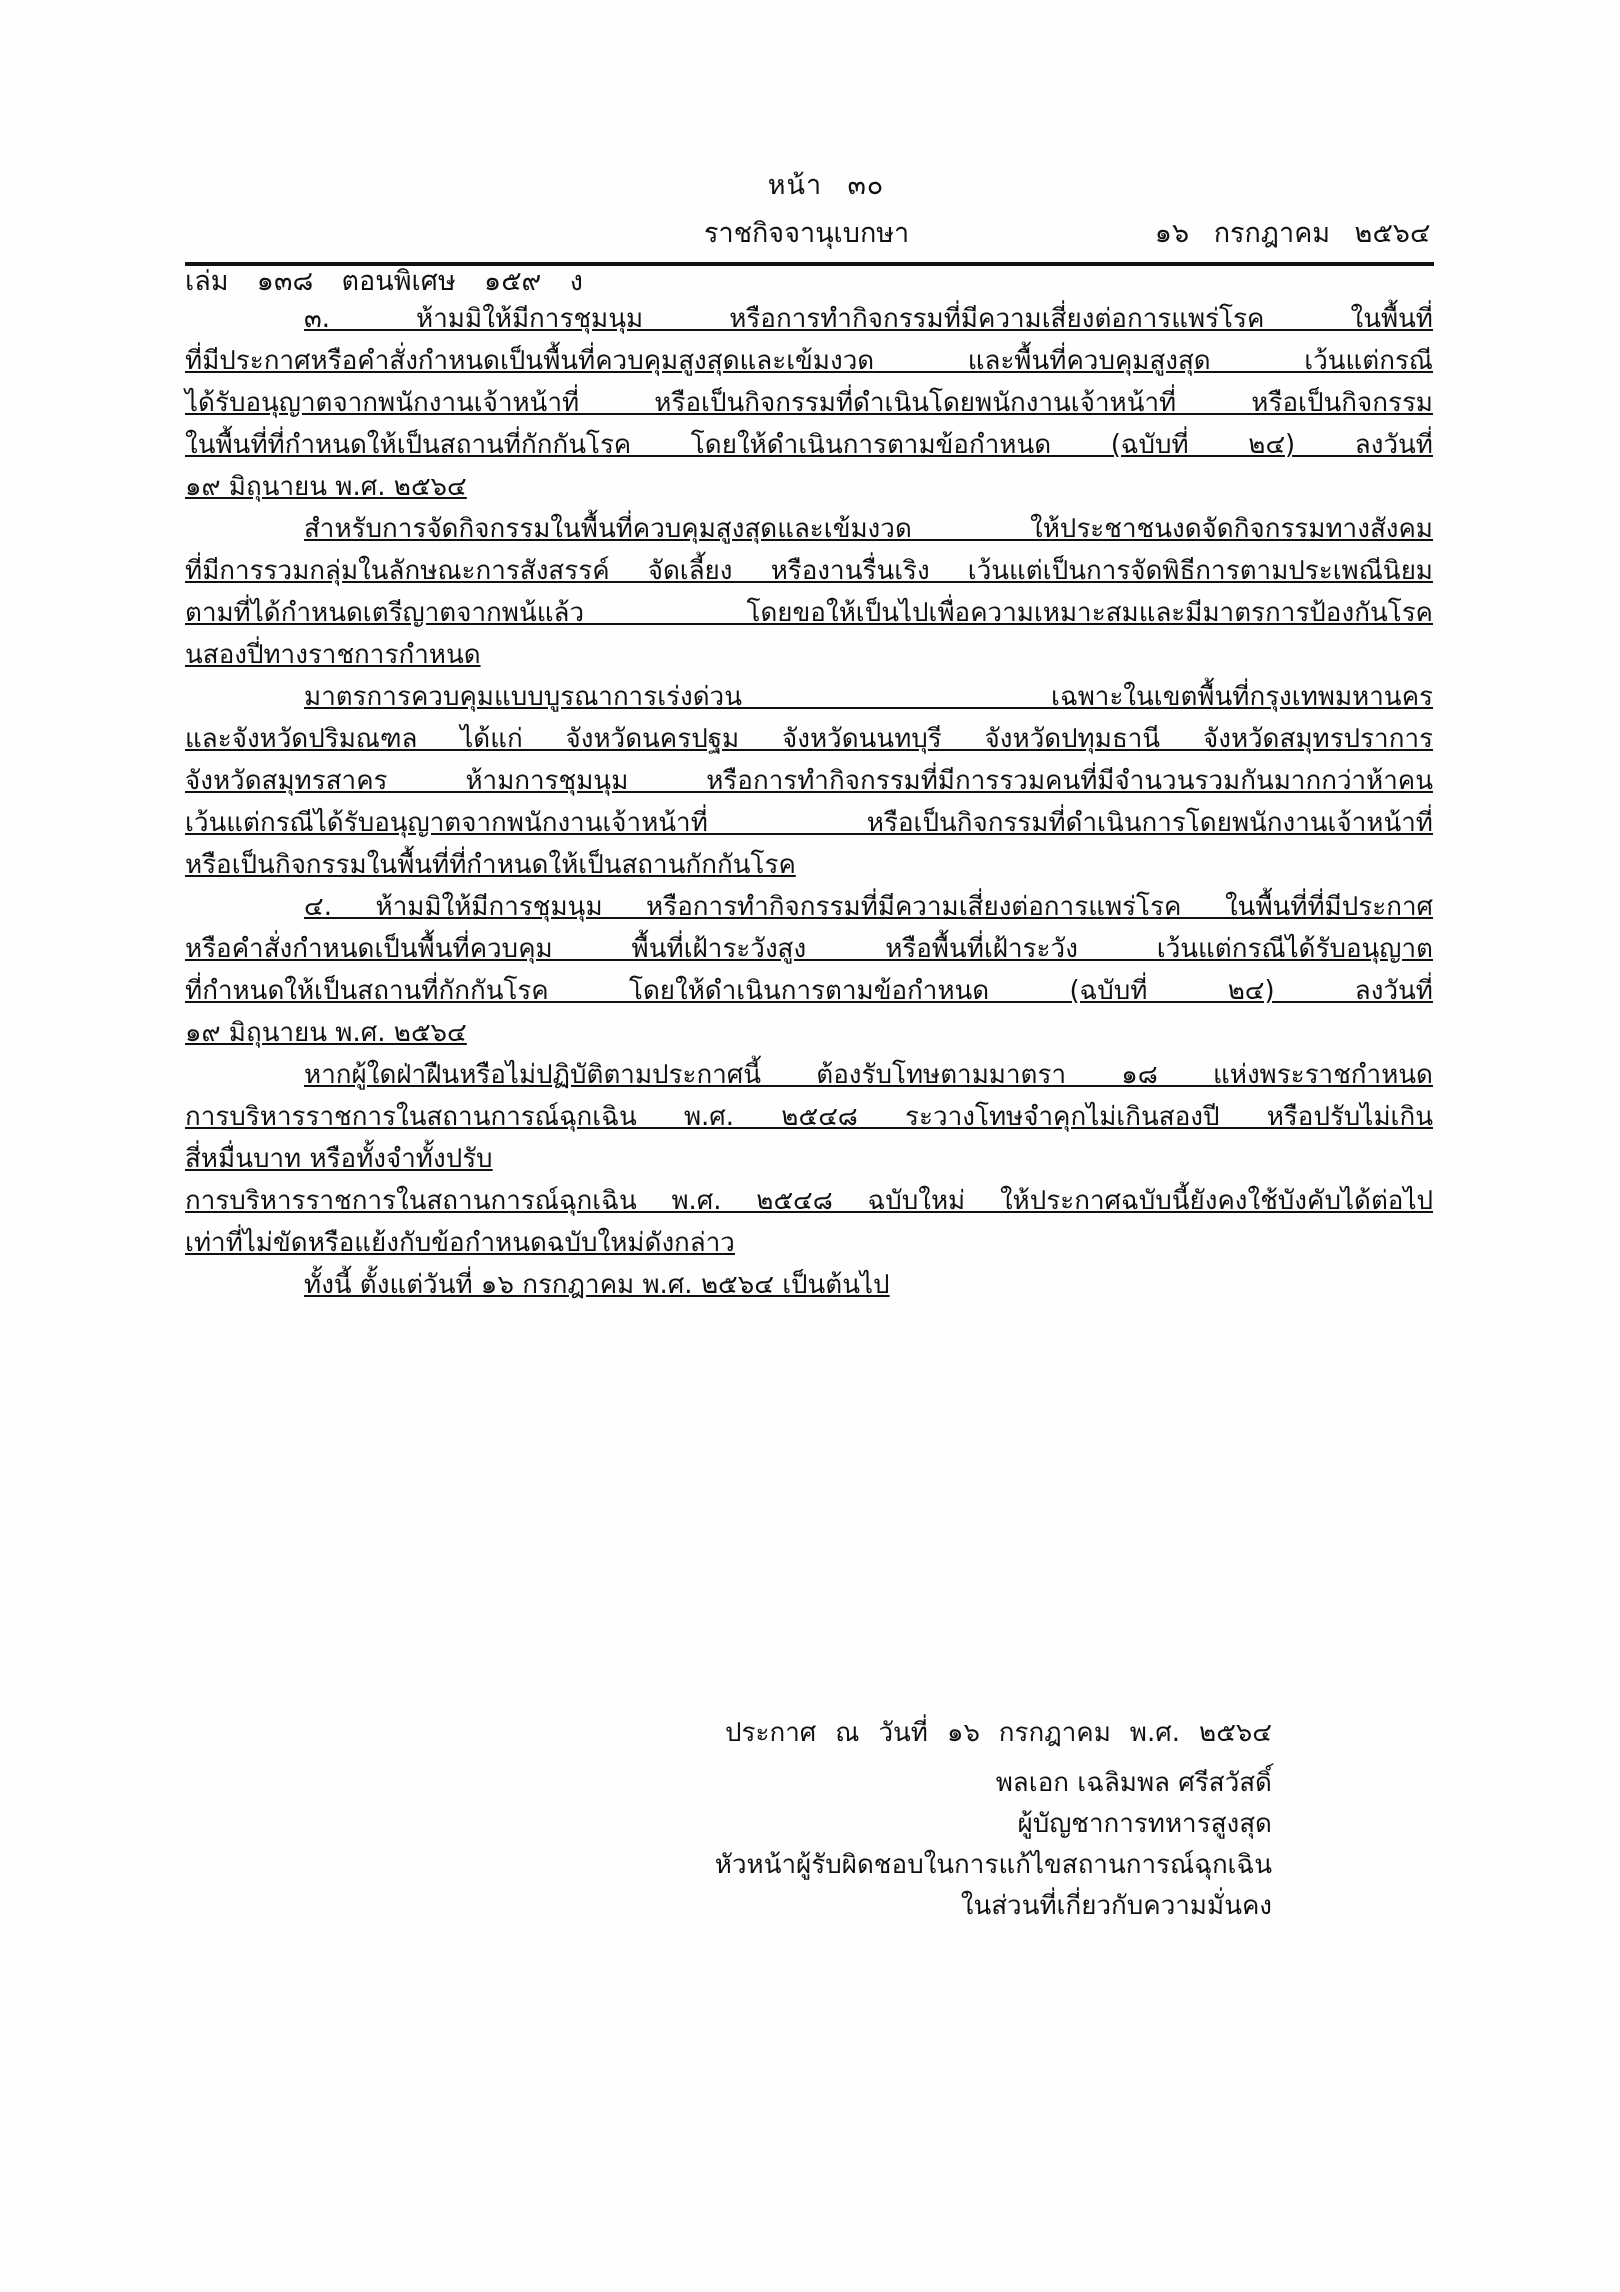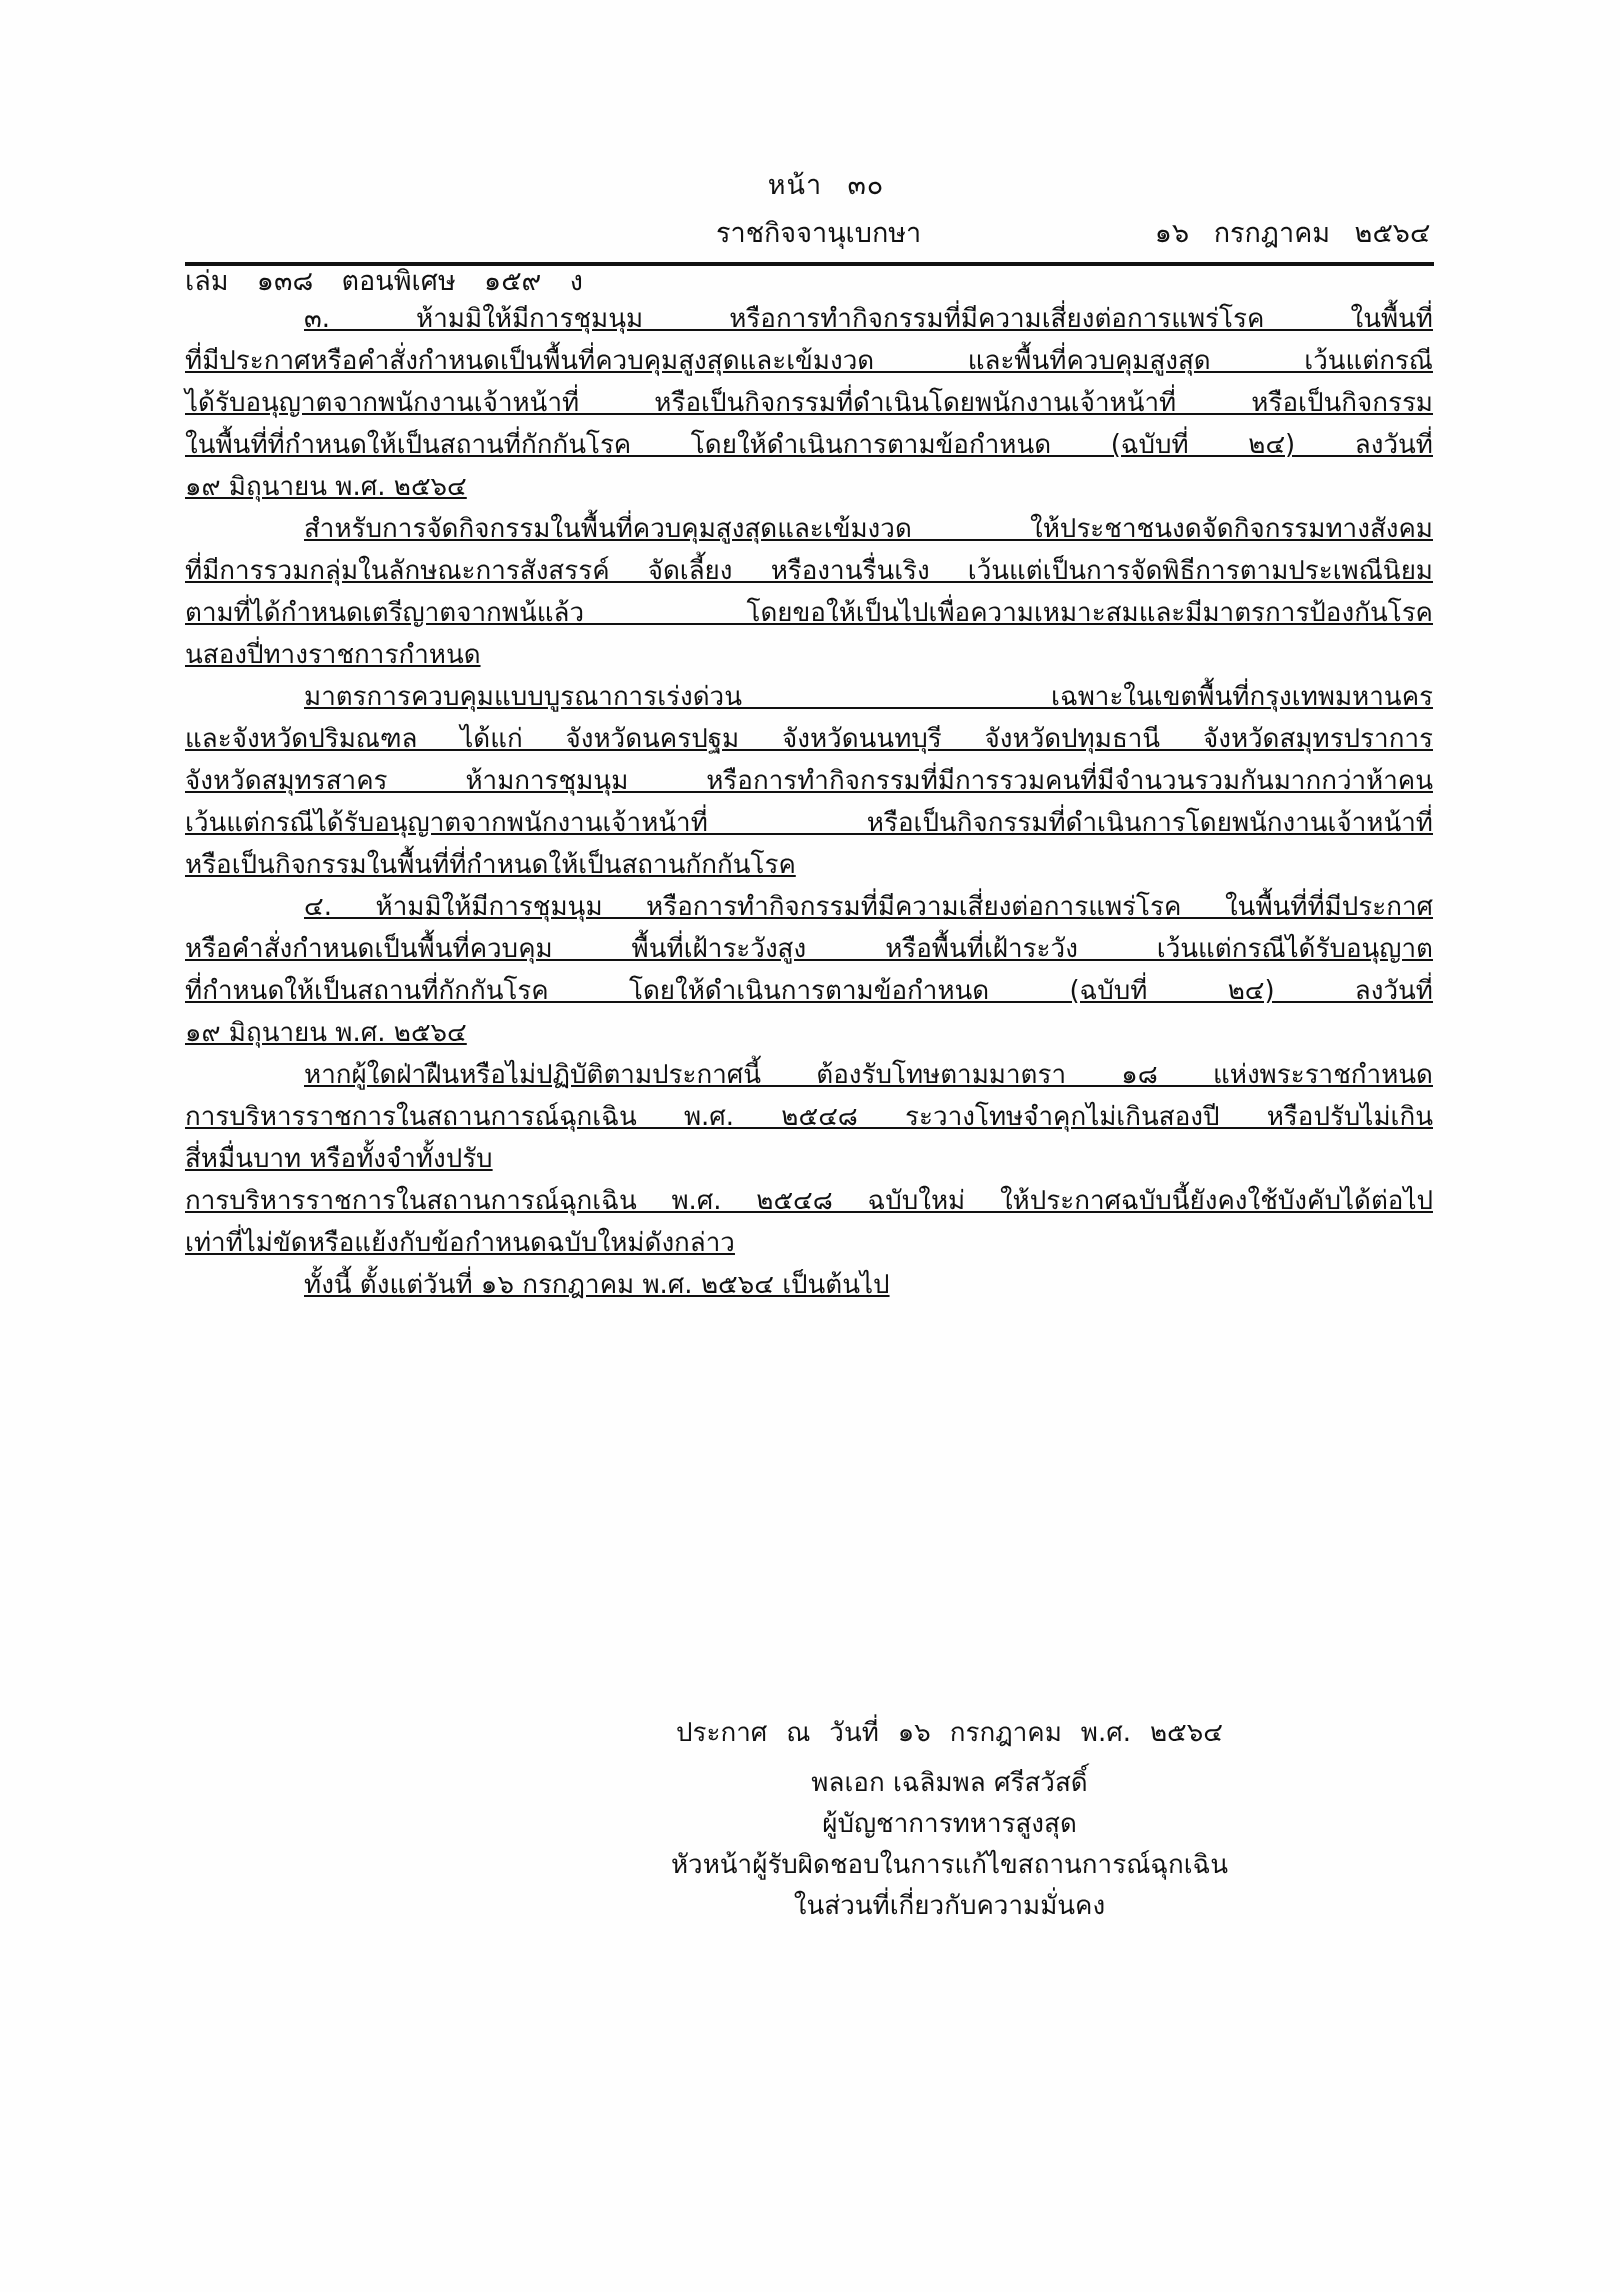--- a/index.html
+++ b/index.html
@@ -46,21 +46,20 @@
     position: absolute;
     left: 0;
     top: 0;
     word-spacing: 19.7px;
     margin-top: 48px;
   }
   .header-row .center {
     position: absolute;
     left: 519px;
     top: 0;
-    margin-left: 12px;
   }
   .header-row .right {
     position: absolute;
     right: 3.6px;
     top: 0;
     word-spacing: 16px;
   }
   .header-rule {
     position: absolute;
     top: 262px;
@@ -90,21 +89,21 @@
     white-space: normal;
   }
   .ln.ind {
     padding-left: 119px;
   }
   .signature {
     position: absolute;
     top: 1712px;
     left: 627px;
     width: 645px;
-    text-align: center;
+    text-align: right;
     font-size: 26px;
   }
   .signature .sig-line {
     display: block;
     height: 41px;
     line-height: 41px;
     white-space: nowrap;
   }
   .signature .sig-line.date {
     height: 50px;

